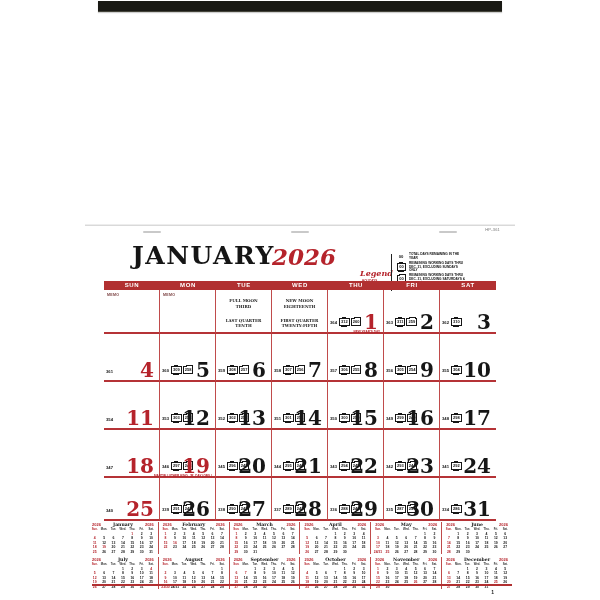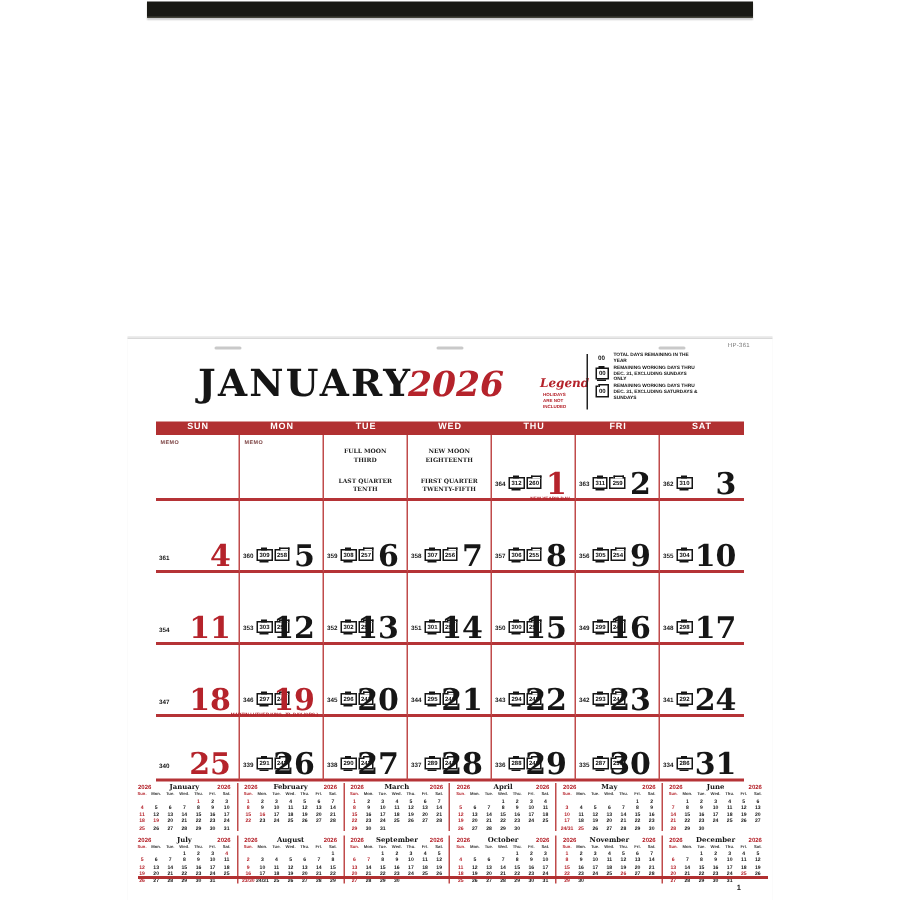--- a/index.html
+++ b/index.html
@@ -10,21 +10,21 @@
   .sheet{position:absolute;left:85px;top:225px;width:430px;height:375px;background:#fff;
          border-top:1px solid #d9d9d9;box-shadow:0 -1px 0 #ededed;}
   .staple{position:absolute;top:5px;height:2px;width:18px;background:#c9c9c9;border-radius:1px;}
   .s1{left:58px}.s2{left:206px}.s3{left:354px}
   .pcode{position:absolute;right:15px;top:1px;font-size:4px;color:#777;letter-spacing:.2px;}
   .title-month{position:absolute;left:47px;top:17px;font-family:"DejaVu Serif",serif;
          font-weight:bold;font-size:25px;line-height:25px;letter-spacing:1.5px;color:#151515;}
   .title-year{position:absolute;left:187px;top:19px;font-family:"DejaVu Serif",serif;
          font-style:italic;font-weight:bold;font-size:23px;line-height:23px;color:var(--red-num);}
   
-  .legend{position:absolute;left:275px;top:8px;width:112px;height:42px;}
+  .legend{position:absolute;left:275px;top:26px;width:112px;height:42px;}
   .legend-label{position:absolute;left:0;top:16px;font-family:"DejaVu Serif",serif;
          font-style:italic;font-weight:bold;font-size:8px;color:var(--red-num);}
   .legend-note{position:absolute;left:2px;top:27px;font-size:3px;line-height:1.35;
          font-weight:bold;color:var(--red-num);}
   .legend-divider{position:absolute;left:31px;top:2px;width:1px;height:37px;background:#222;}
   .legend-items{position:absolute;left:34px;top:1px;}
   .legend-item{display:flex;align-items:flex-start;margin-bottom:1px;}
   .legend-ico{width:15px;display:flex;justify-content:center;flex:none;padding-top:1px;}
   .legend-txt{font-size:3.2px;line-height:1.2;font-weight:bold;width:58px;color:#111;}
   

